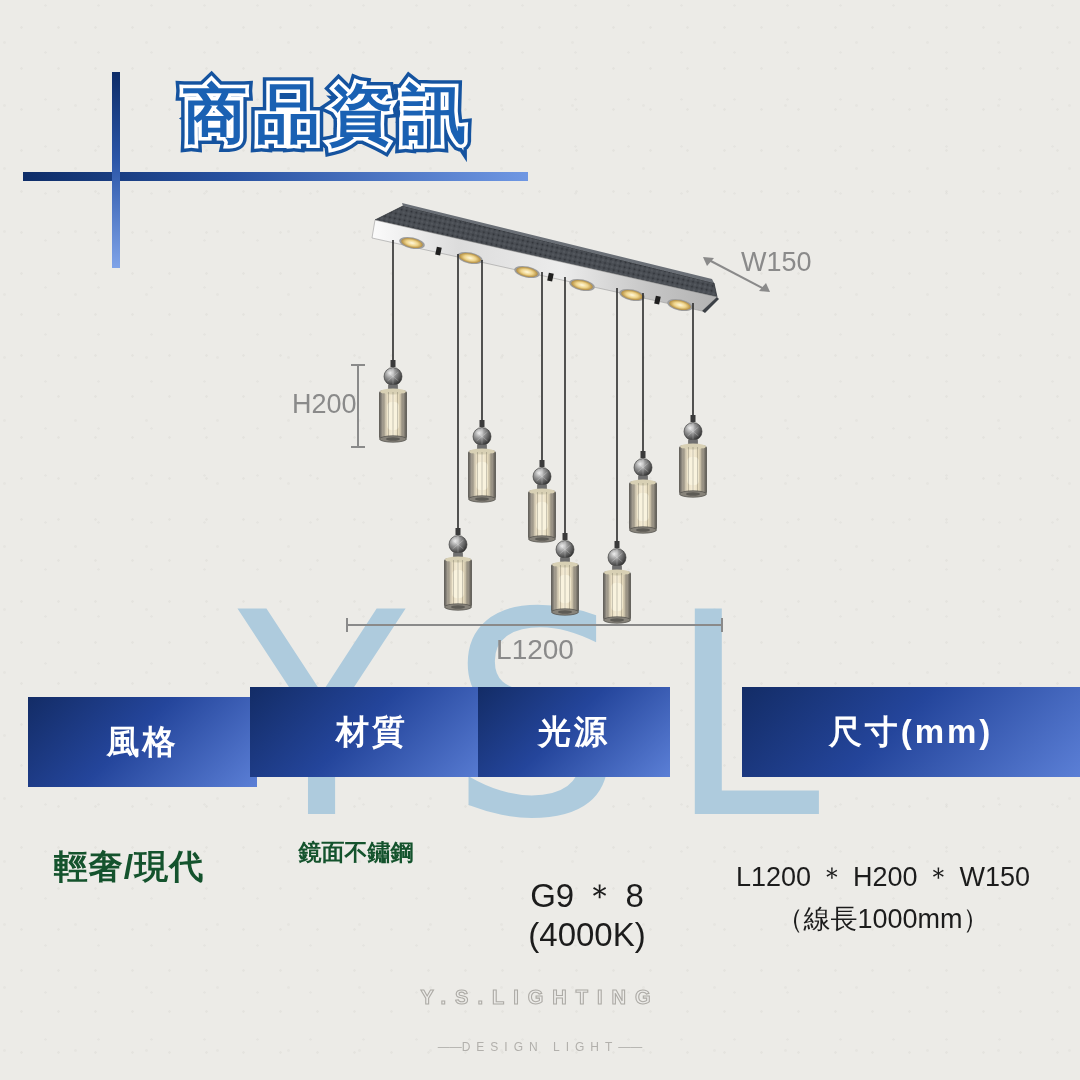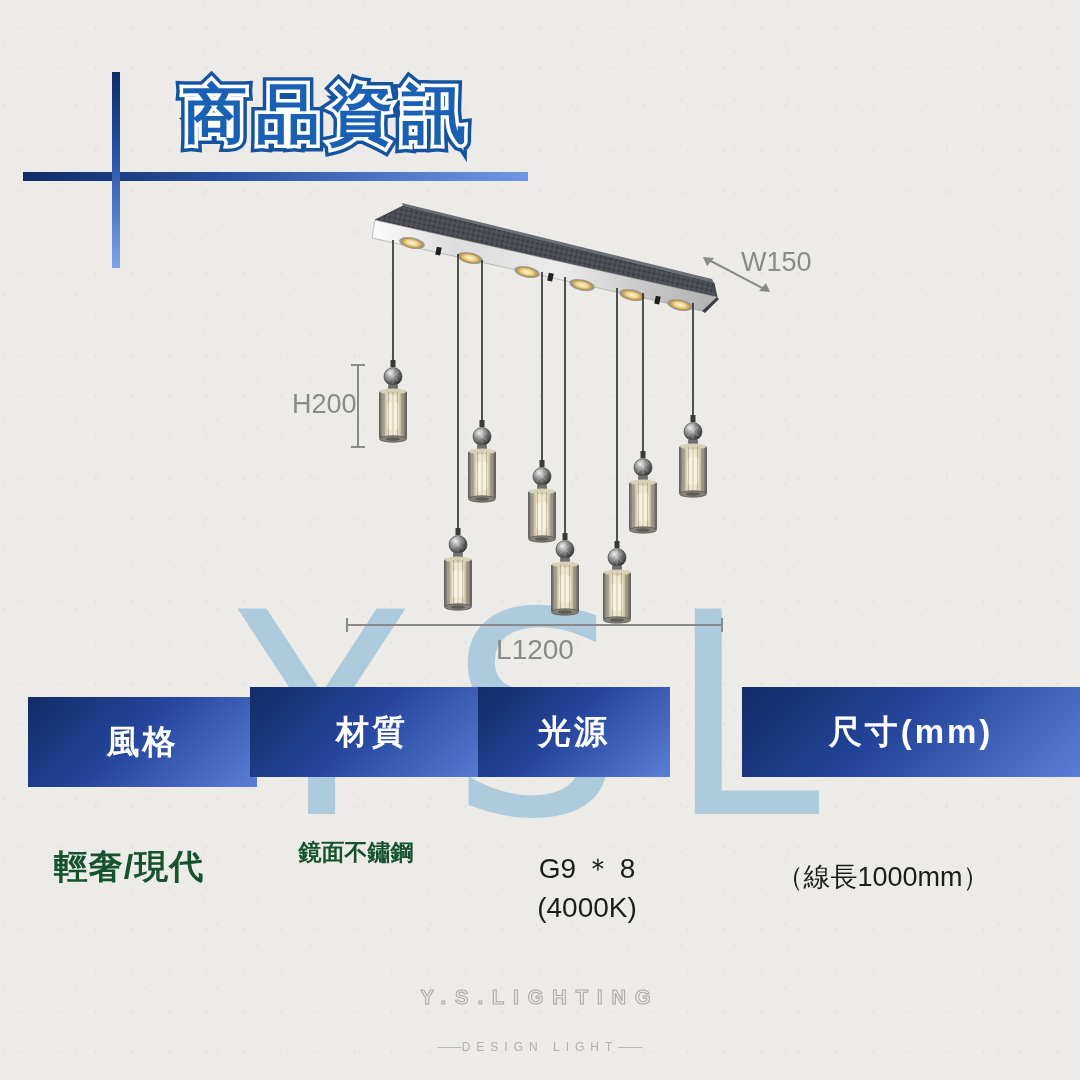--- a/index.html
+++ b/index.html
@@ -41,21 +41,21 @@
   .card .lbl{color:#ffffff;font-size:33px;font-weight:700;letter-spacing:3px;}
   .card1{left:28px;width:229px;margin-top:10px;}
   .card2{left:250px;width:244px;}
   .card3{left:478px;width:192px;}
   .card4{left:714px;width:338px;margin-left:28px;}
   .val{position:absolute;z-index:3;text-align:center;color:#14532d;white-space:nowrap;}
   .val span{display:block;}
   .val1{left:28px;width:202px;top:844px;font-size:34px;font-weight:700;letter-spacing:1px;}
   .val2{left:250px;width:212px;top:836px;font-size:23px;font-weight:700;line-height:33px;}
   .val2 .serif{font-family:"Liberation Serif","DejaVu Serif",serif;font-size:24px;}
-  .val3{left:468px;width:238px;top:849px;font-size:28px;font-weight:400;line-height:39px;color:#1c1c1c;}
+  .val3{left:468px;width:238px;top:876px;font-size:33px;font-weight:400;line-height:39px;color:#1c1c1c;}
   .val4{left:704px;width:358px;top:856px;font-size:27px;font-weight:400;line-height:42px;color:#1c1c1c;}
   
   .brand{position:absolute;left:0;top:986px;width:1080px;text-align:center;z-index:3;
     font-size:20px;font-weight:700;letter-spacing:9px;
     color:rgba(236,235,231,0.85);-webkit-text-stroke:1.1px #adaba6;}
   .tagline{position:absolute;left:0;top:1040px;width:1080px;text-align:center;z-index:3;
     font-size:12px;font-weight:400;letter-spacing:6px;color:#b2b0ac;}
   .tagline .dash{letter-spacing:0;color:#b2b0ac;}
 </style>
 </head>
@@ -236,17 +236,18 @@
   <span>輕奢/現代</span>
 </div>
 <div class="val val2">
   <span>鏡面不鏽鋼</span>
 </div>
 <div class="val val3">
   <span>G9 ＊ 8</span>
   <span>(4000K)</span>
 </div>
 <div class="val val4">
+  <span>L1200 ＊ H200 ＊ W150</span>
   <span>（線長1000mm）</span>
 </div>
 
 <div class="brand">Y.S.LIGHTING</div>
 <div class="tagline"><span class="dash">——</span><span>DESIGN LIGHT</span><span class="dash">——</span></div>
 
 </body></html>

